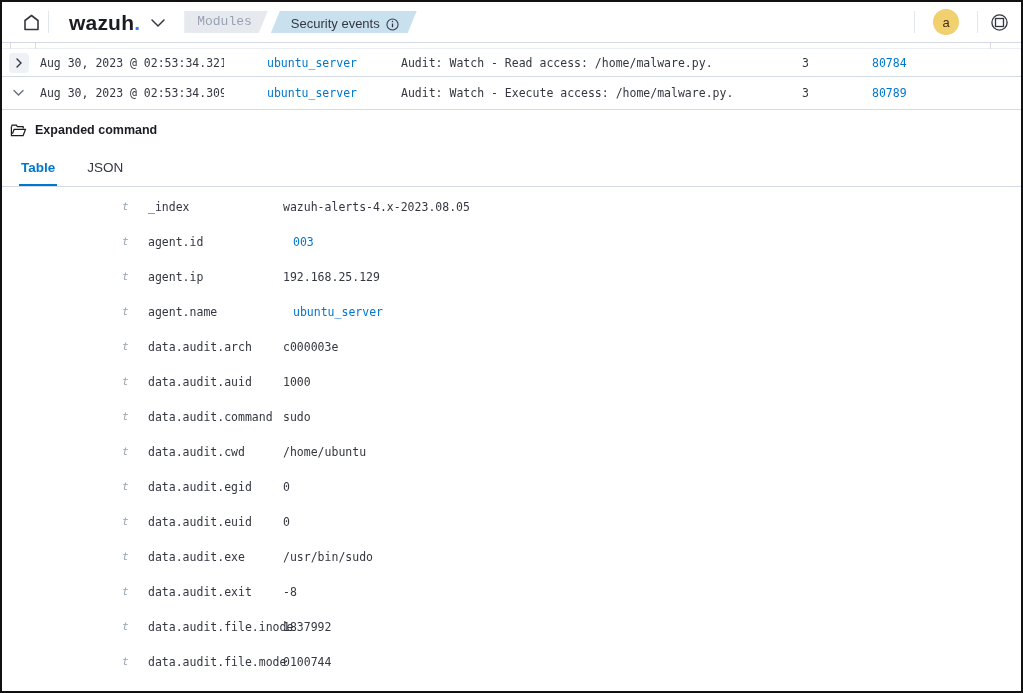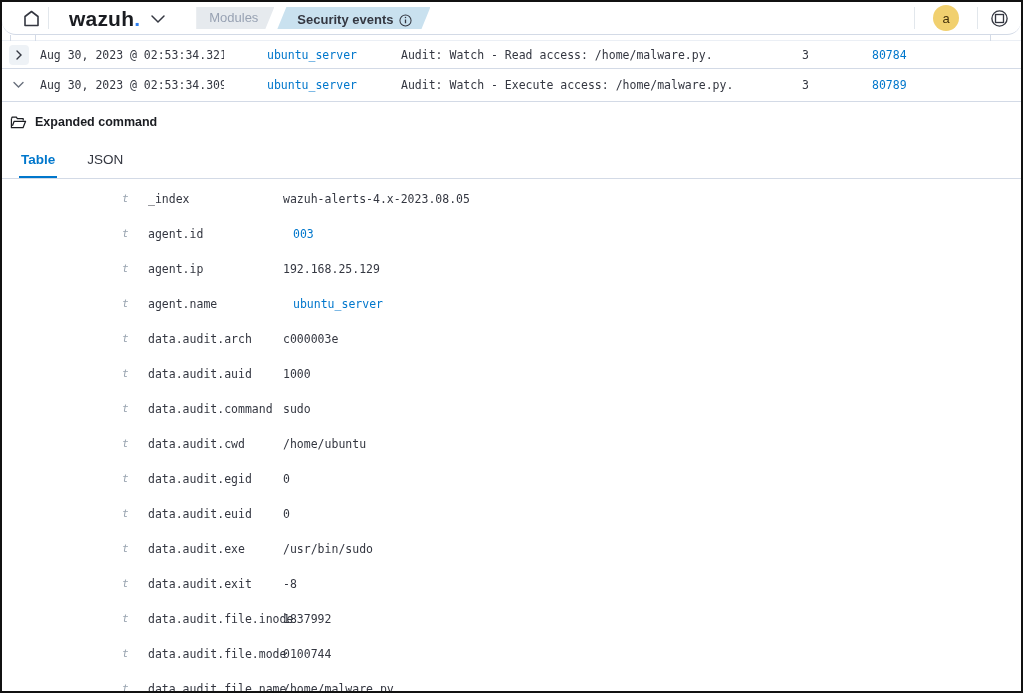--- a/index.html
+++ b/index.html
@@ -15,35 +15,35 @@
   *{box-sizing:border-box;margin:0;padding:0;}
   body{margin:0;background:#fff;font-family:"Liberation Sans",sans-serif;}
   .frame{
     width:1023px;height:693px;border:2px solid #111;background:#fff;
     overflow:hidden;position:relative;
   }
   .mono{font-family:"DejaVu Sans Mono","Liberation Mono",monospace;}
 
   
   .topbar{
-    height:33px;display:flex;align-items:center;border-bottom:1px solid var(--border);
-    background:#fff;padding-left:12px;border-radius:14px;
+    height:41px;display:flex;align-items:center;border-bottom:1px solid var(--border);
+    background:#fff;padding-left:12px;
   }
   .icon-btn{background:none;border:none;cursor:pointer;display:flex;align-items:center;justify-content:center;padding:0;}
   .home-btn{width:34px;height:26px;}
   .vdiv{width:1px;height:22px;background:#E2E7EC;}
   .logo{font-size:21px;font-weight:700;color:#1a1c21;letter-spacing:.2px;margin:0 8px 0 20px;line-height:1;}
   .logo .dot{color:#2E80F1;}
   .logo-chevron{margin:2px 14px 0 2px;}
   .crumb{font-size:13px;line-height:22px;height:22px;padding:0 16px 0 13px;color:var(--muted);
     background:var(--crumb-bg);clip-path:polygon(0 0,100% 0,calc(100% - 9px) 100%,0 100%);cursor:pointer;}
   .crumb.current{
     margin-left:3px;color:var(--text);background:var(--crumb-active-bg);
     clip-path:polygon(9px 0,100% 0,calc(100% - 9px) 100%,0 100%);
-    padding:4px 18px 0 20px;display:flex;align-items:center;gap:6px;font-weight:700;justify-content:flex-end;
+    padding:4px 18px 0 20px;display:flex;align-items:center;gap:6px;font-weight:400;justify-content:flex-end;
   }
   .topbar-right{margin-left:auto;display:flex;align-items:center;}
   .avatar{
     width:26px;height:26px;border-radius:50%;background:var(--avatar-bg);
     color:#43300a;font-size:13px;font-weight:500;display:flex;align-items:center;justify-content:center;
     margin:0 18px;cursor:pointer;
   }
   .globe-btn{margin:0 10px 0 9px;width:24px;height:24px;}
 
   
@@ -98,21 +98,21 @@
     </button>
     <div class="vdiv"></div>
     <div class="logo"><span>wazuh</span><span class="dot">.</span></div>
     <button class="icon-btn logo-chevron">
       <span>
         <svg width="16" height="10" viewBox="0 0 16 10" fill="none" stroke="#343741" stroke-width="1.5" stroke-linecap="round">
           <path d="M2 2 L8 8 L14 2"></path>
         </svg>
       </span>
     </button>
-    <div class="crumb" style="margin-left:16px;">Modules</div>
+    <div class="crumb" style="margin-left:4px;font-family:Liberation Mono, monospace;">Modules</div>
     <div class="crumb current">
       <span>Security events</span>
       <span>
         <svg width="13" height="13" viewBox="0 0 14 14" fill="none" stroke="#343741" stroke-width="1.1">
           <circle cx="7" cy="7" r="6"></circle>
           <line x1="7" y1="6" x2="7" y2="10" stroke-width="1.4"></line>
           <circle cx="7" cy="3.8" r="0.8" fill="#343741" stroke="none"></circle>
         </svg>
       </span>
     </div>

